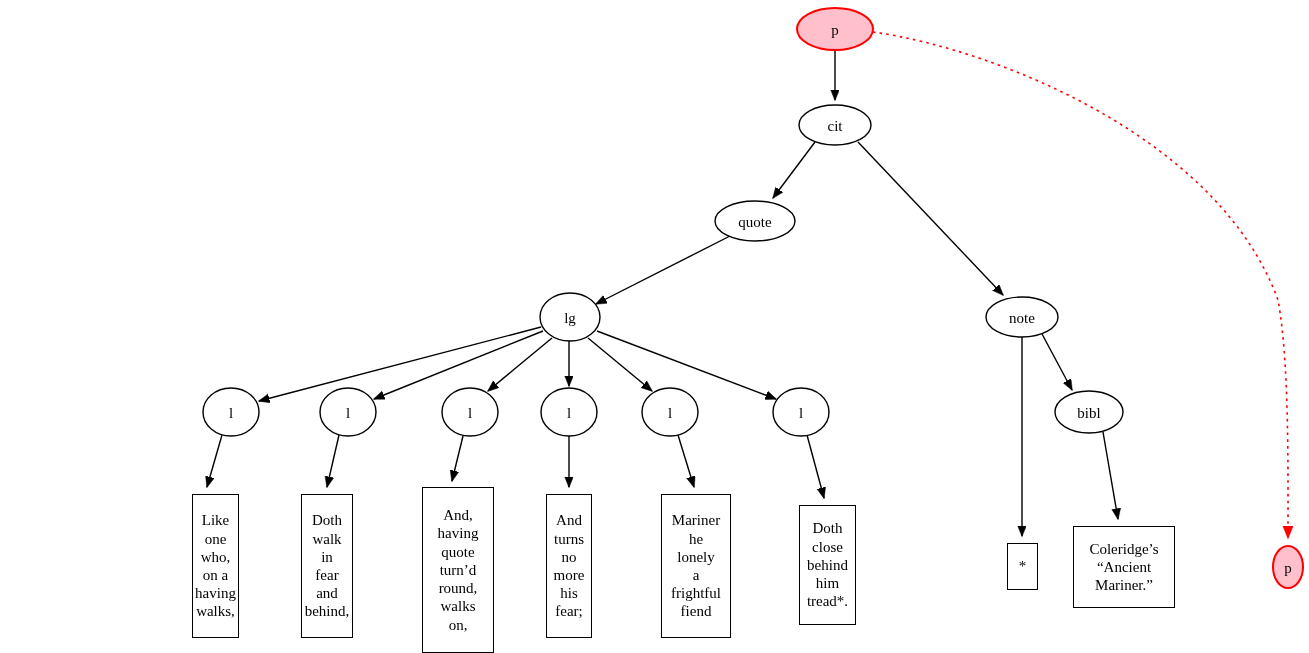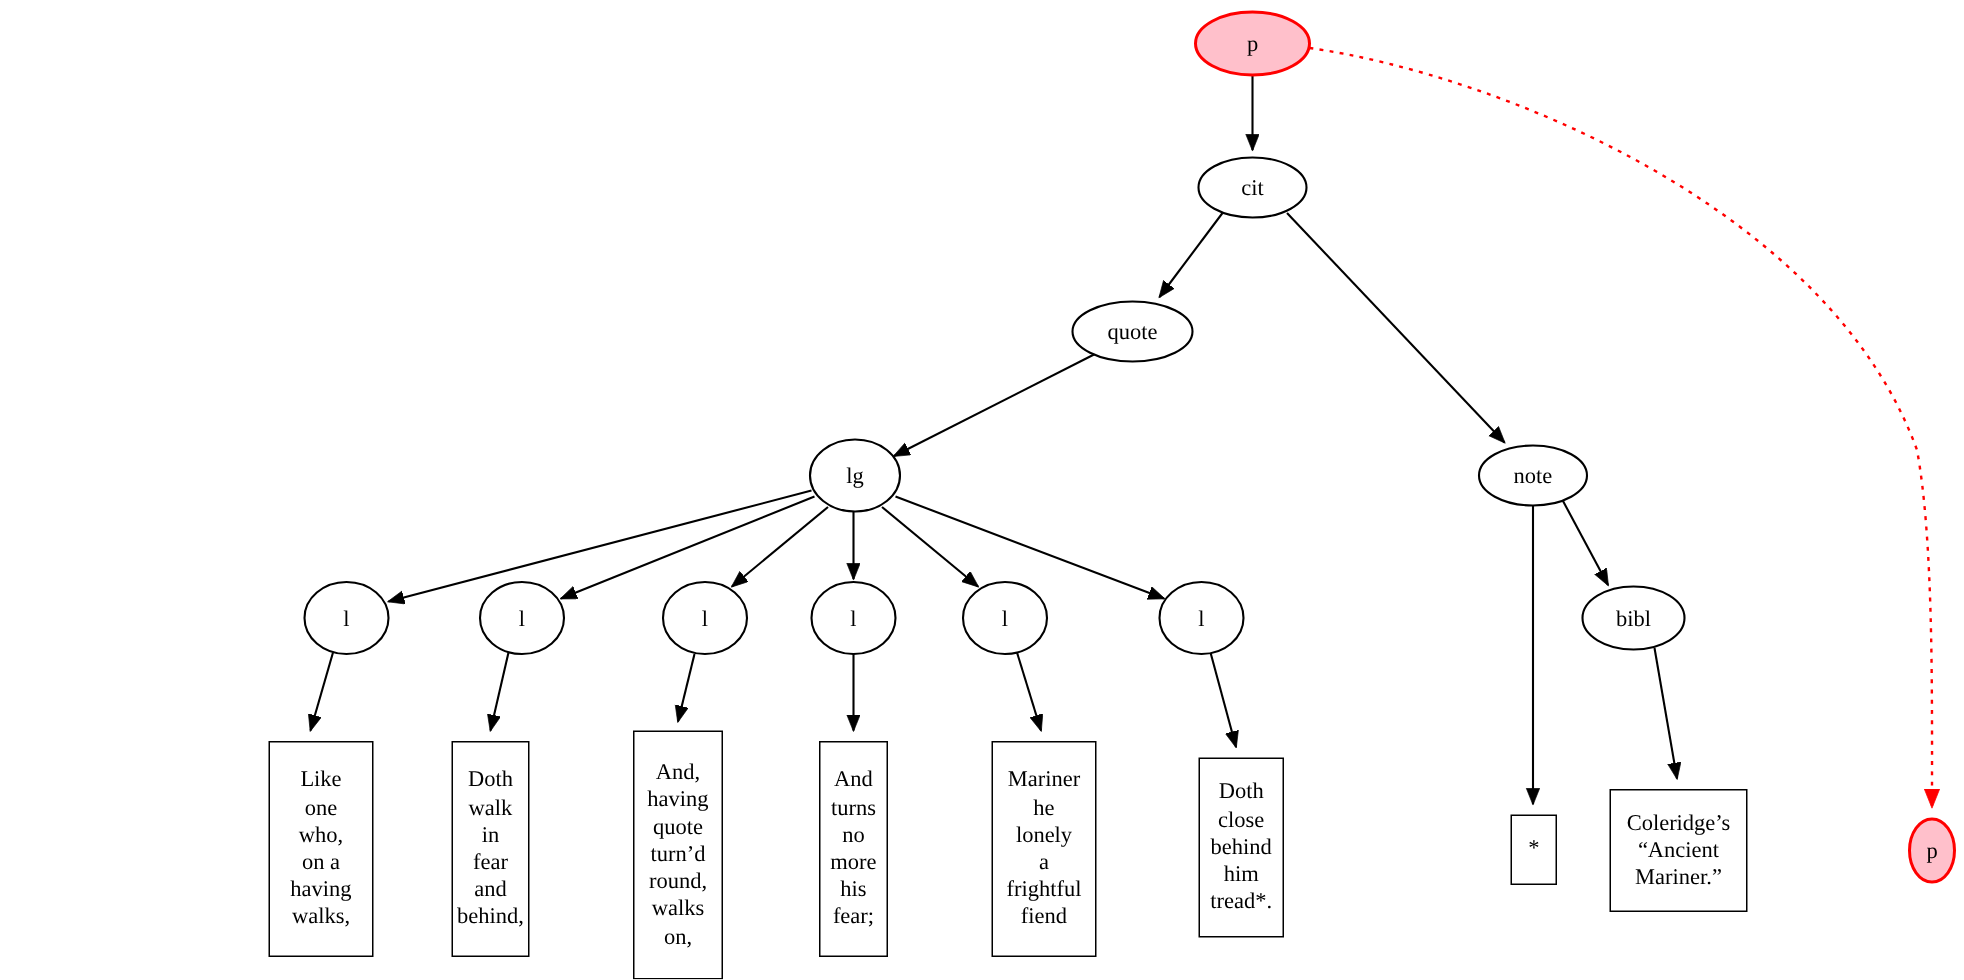--- a/index.html
+++ b/index.html
@@ -154,39 +154,39 @@
         <text class="node-label" x="801" y="413">l</text>
       </g>
 
       <g>
         <ellipse cx="1288" cy="567" rx="15" ry="21" fill="#ffc0cb" stroke="#ff0000" stroke-width="2"></ellipse>
         <text class="node-label" x="1288" y="568">p</text>
       </g>
     </g>
   </svg>
 
-  <div class="box-text" style="left:179px; top:494px; width:70px; height:144px;">
+  <div class="box-text" style="left:192px; top:494px; width:47px; height:144px;">
     <span>Like</span>
     <span>one</span>
     <span>who,</span>
     <span>on a</span>
     <span>having</span>
     <span>walks,</span>
   </div>
 
   <div class="box-text" style="left:301px; top:494px; width:52px; height:144px;">
     <span>Doth</span>
     <span>walk</span>
     <span>in</span>
     <span>fear</span>
     <span>and</span>
     <span>behind,</span>
   </div>
 
-  <div class="box-text" style="left:422px; top:487px; width:60px; height:166px;">
+  <div class="box-text" style="left:422px; top:487px; width:72px; height:166px;">
     <span>And,</span>
     <span>having</span>
     <span>quote</span>
     <span>turn’d</span>
     <span>round,</span>
     <span>walks</span>
     <span>on,</span>
   </div>
 
   <div class="box-text" style="left:546px; top:494px; width:46px; height:144px;">
@@ -212,19 +212,19 @@
     <span>close</span>
     <span>behind</span>
     <span>him</span>
     <span>tread*.</span>
   </div>
 
   <div class="box-text" style="left:1007px; top:543px; width:31px; height:47px;">
     <span>*</span>
   </div>
 
-  <div class="box-text" style="left:1073px; top:526px; width:92px; height:82px;">
+  <div class="box-text" style="left:1073px; top:526px; width:102px; height:82px;">
     <span>Coleridge’s</span>
     <span>“Ancient</span>
     <span>Mariner.”</span>
   </div>
 
 </div>
 
 </body></html>

